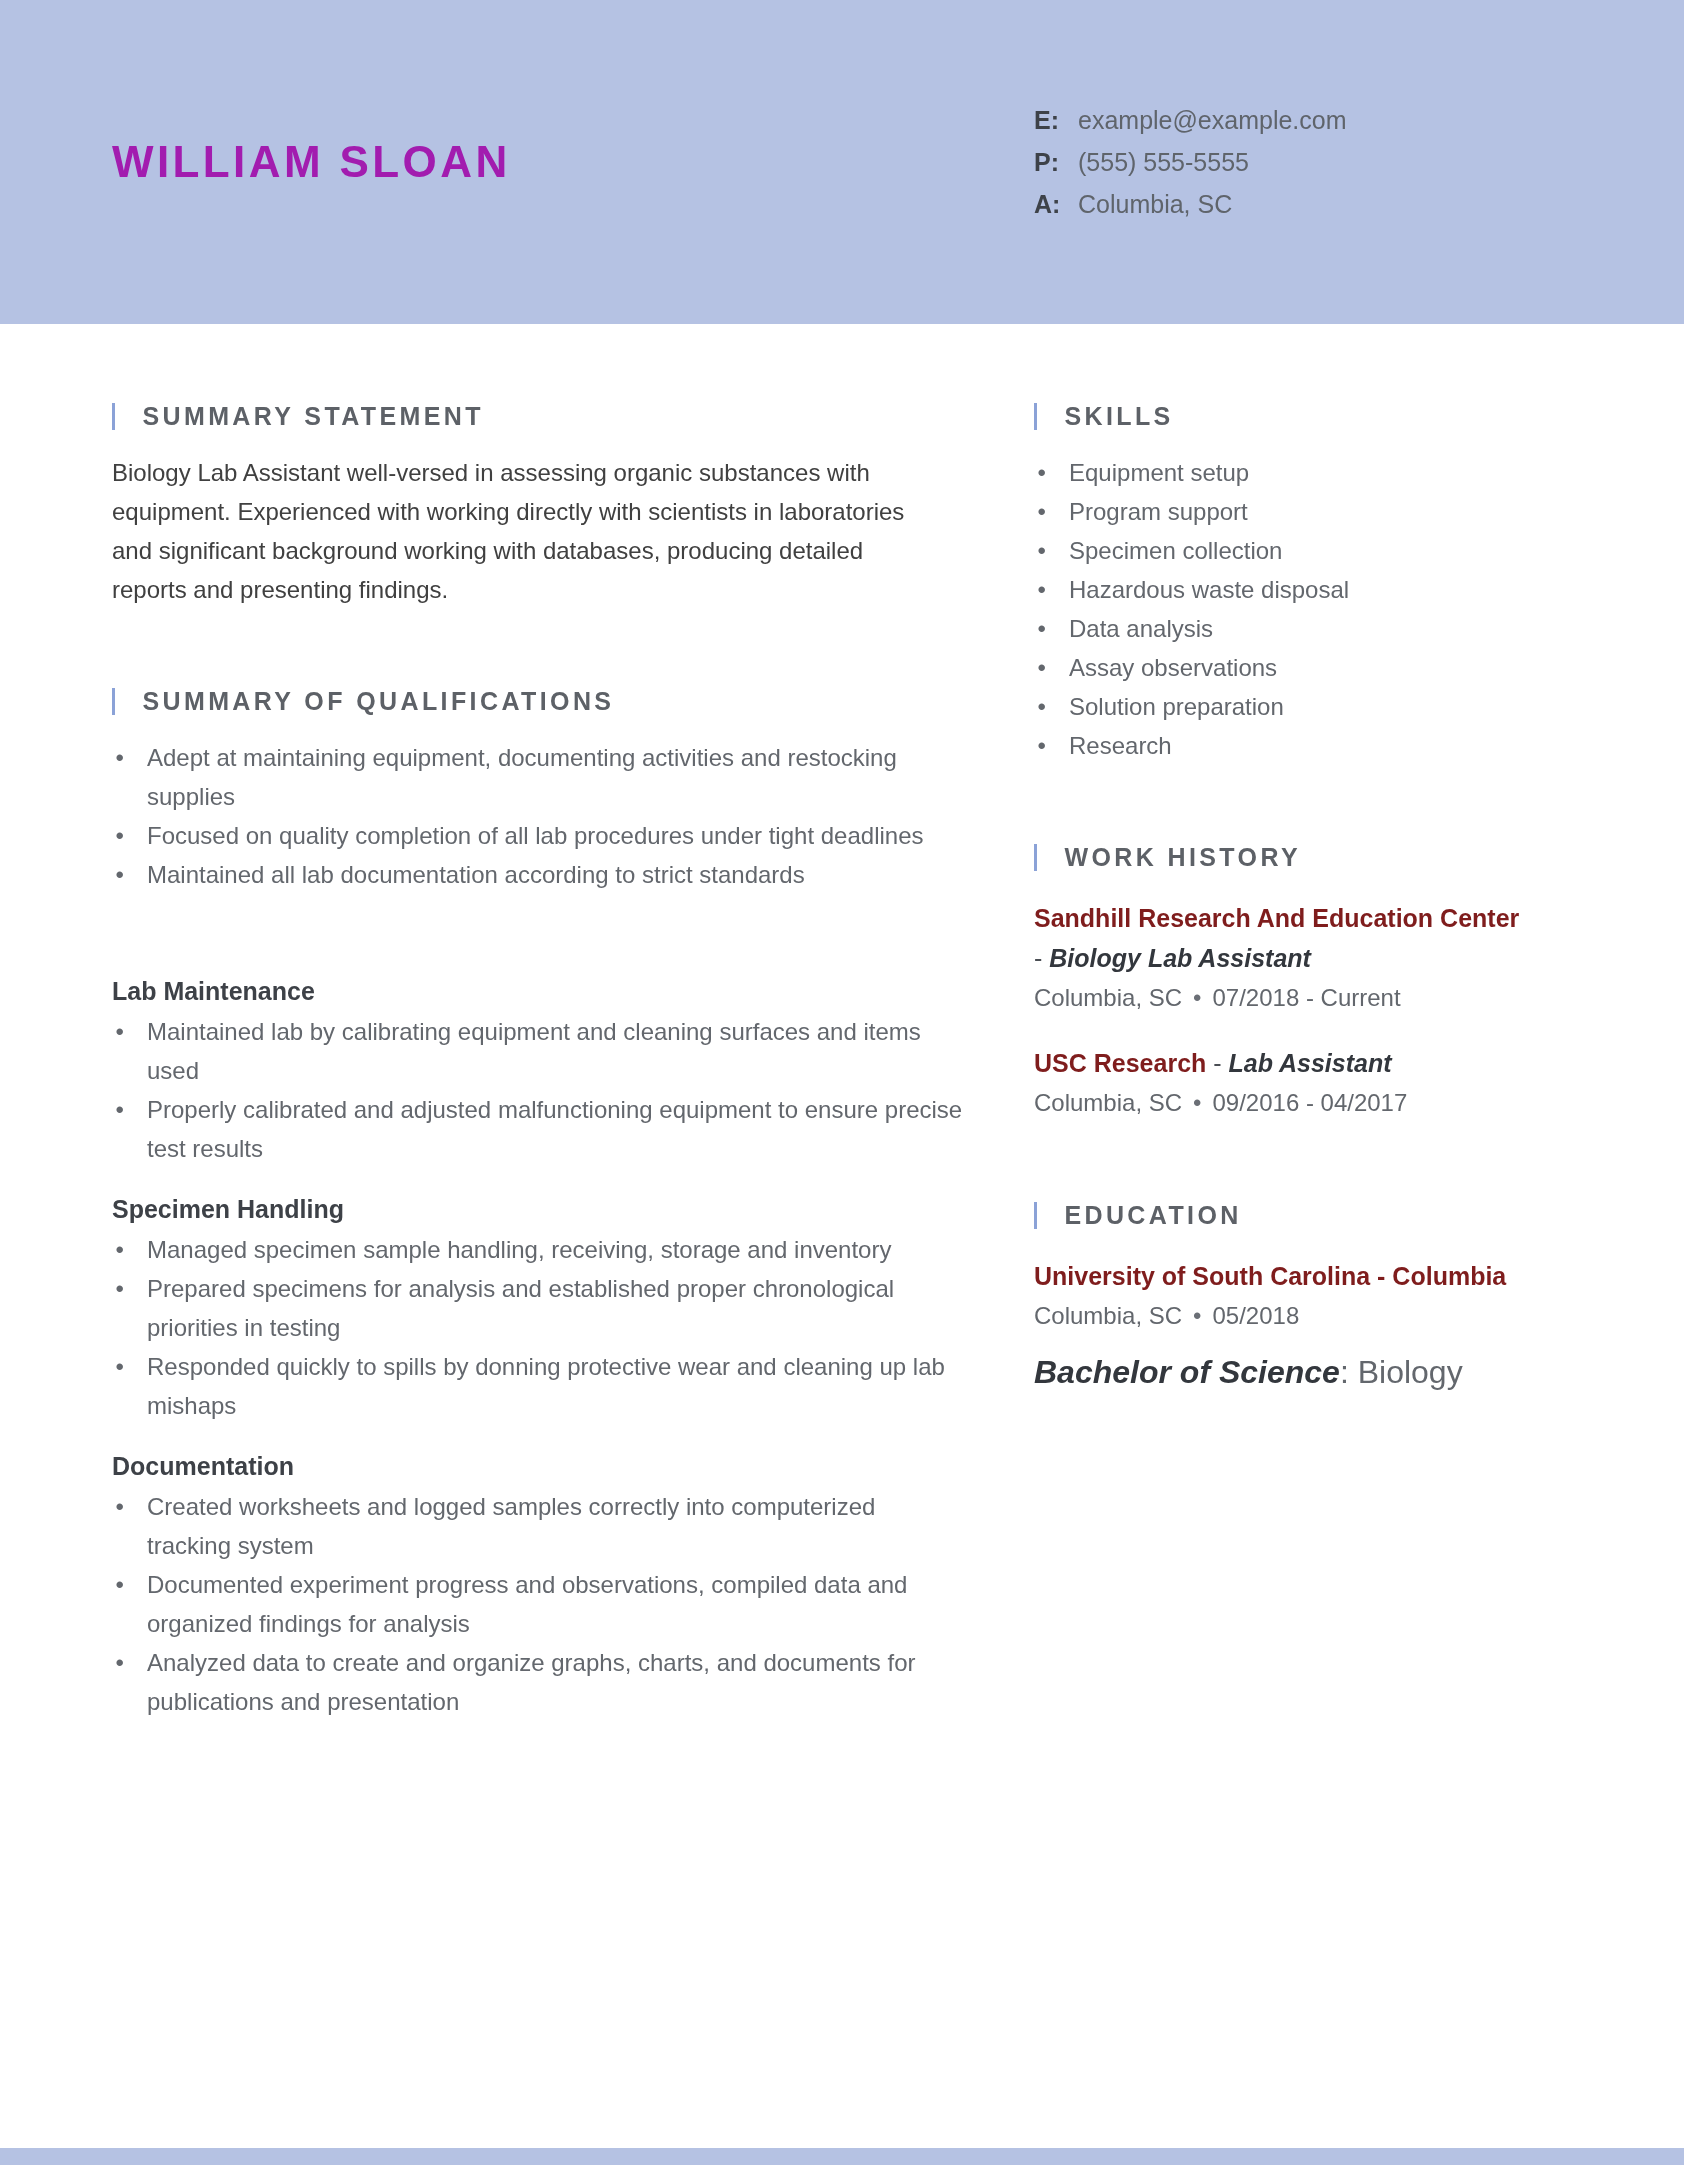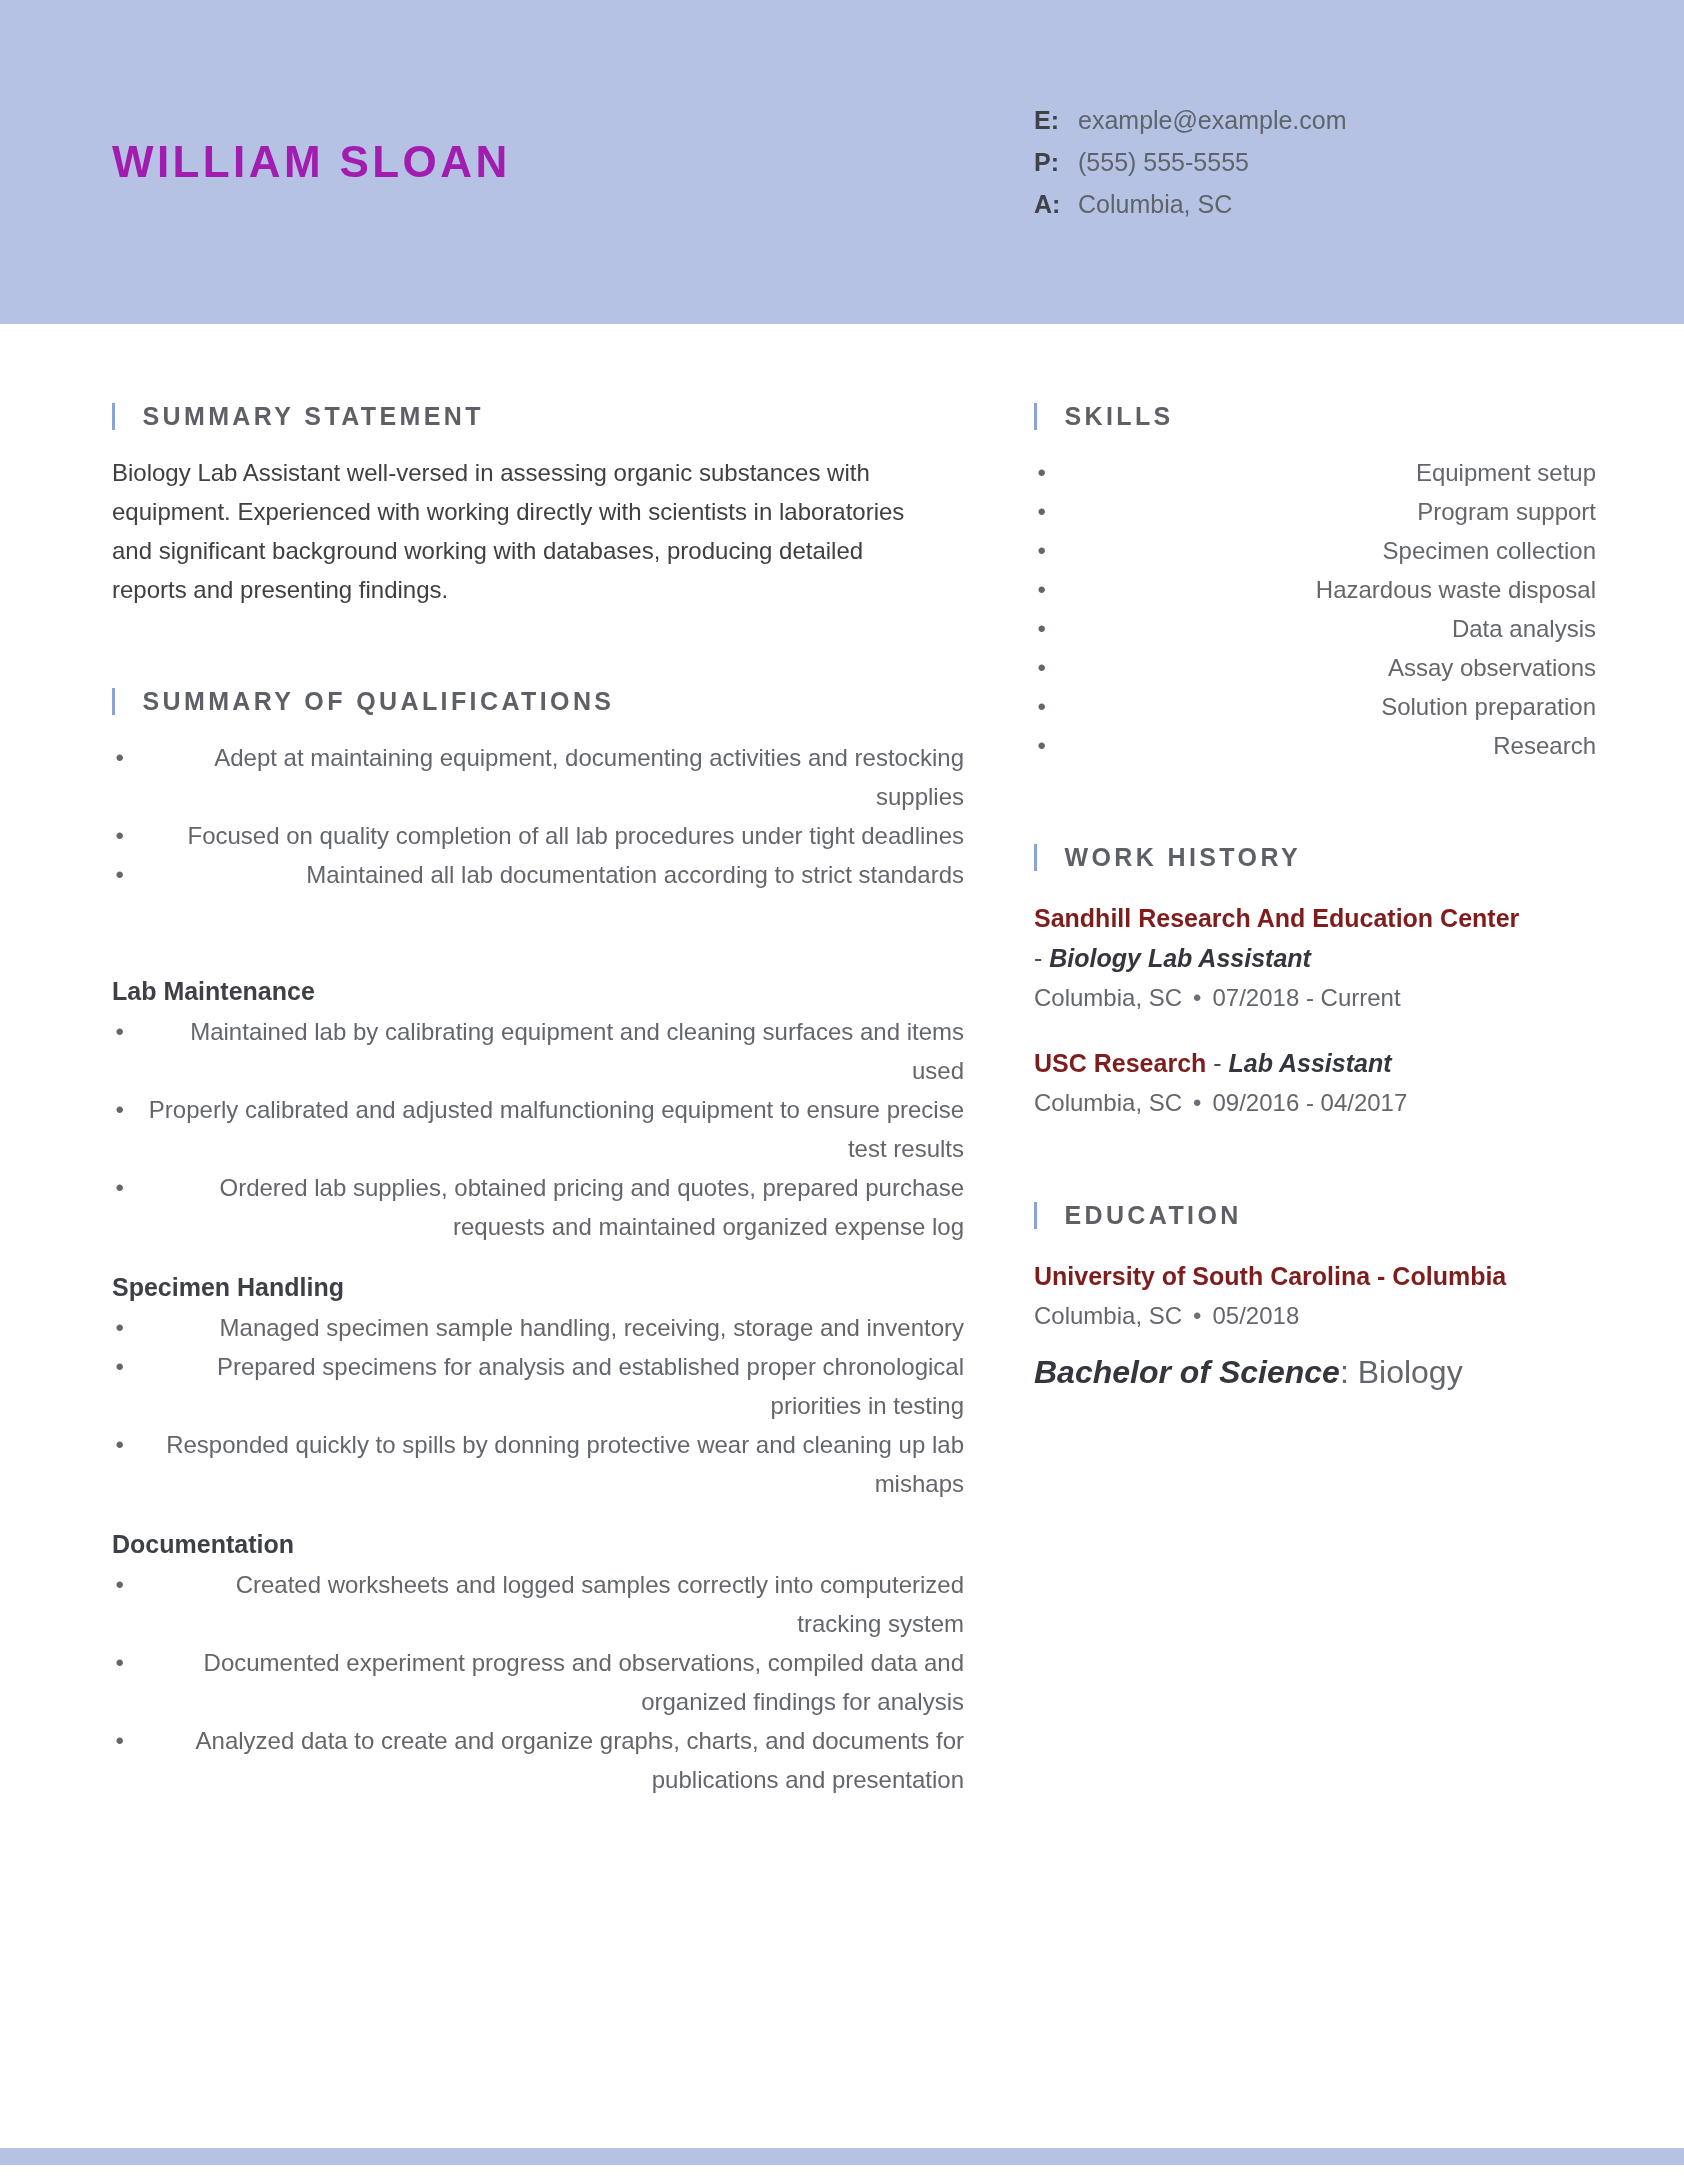--- a/index.html
+++ b/index.html
@@ -41,21 +41,21 @@
   .sec-mark{
     width:3.4px; height:27px; background:#8ba2d7;
     margin-right:27px; flex:0 0 auto;
   }
 
   .para{
     font-size:24px; line-height:39px; color:#404040;
     margin-top:22px; max-width:818px;
   }
 
-  ul.blist{ list-style:none; margin-top:22px;text-align:right; }
+  ul.blist{ list-style:none; margin-top:22px; }
   ul.blist li{
     position:relative; padding-left:35px;
     font-size:24px; line-height:39px; color:#63676d;
   }
   ul.blist li::before{
     content:"\2022"; position:absolute; left:3.4px; color:#63676d;
   }
 
   
   .skill-group{ margin-top:22px; }
@@ -132,21 +132,20 @@
         </ul>
       </section>
 
       <section class="section">
 
         <div class="skill-group">
           <div class="group-h">Lab Maintenance</div>
           <ul class="blist">
             <li>Maintained lab by calibrating equipment and cleaning surfaces and items used</li>
             <li>Properly calibrated and adjusted malfunctioning equipment to ensure precise test results</li>
-            <li>Ordered lab supplies, obtained pricing and quotes, prepared purchase requests and maintained organized expense log</li>
           </ul>
         </div>
 
         <div class="skill-group">
           <div class="group-h">Specimen Handling</div>
           <ul class="blist">
             <li>Managed specimen sample handling, receiving, storage and inventory</li>
             <li>Prepared specimens for analysis and established proper chronological priorities in testing</li>
             <li>Responded quickly to spills by donning protective wear and cleaning up lab mishaps</li>
           </ul>

